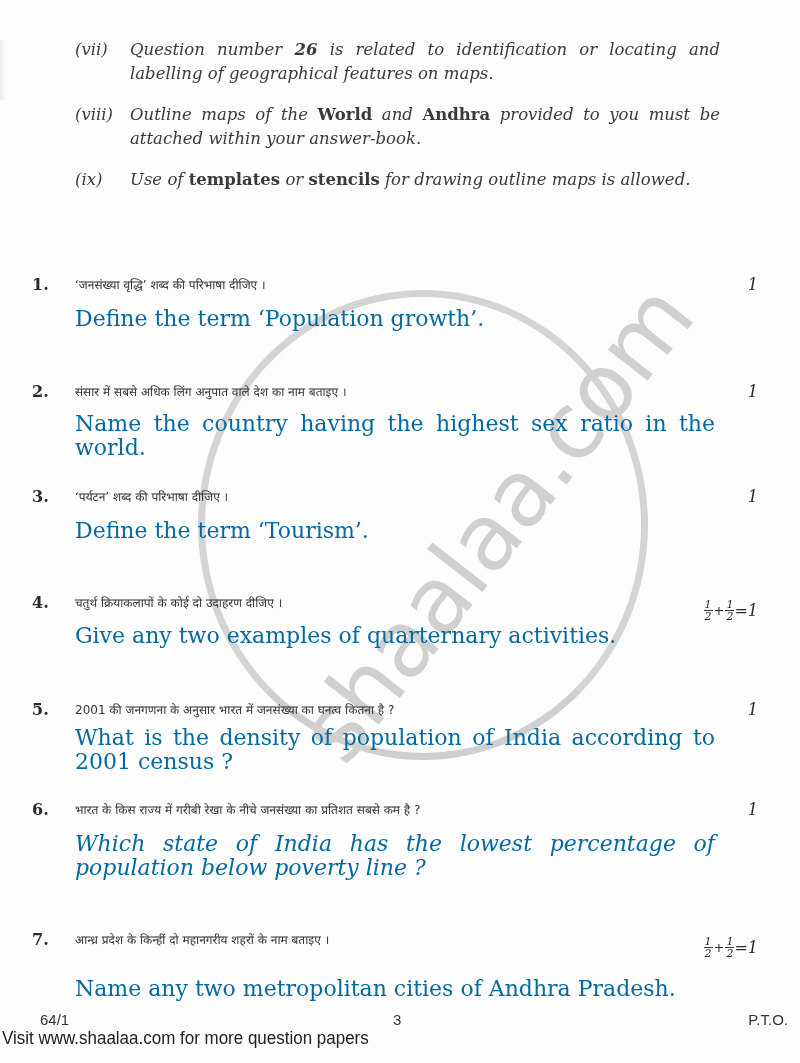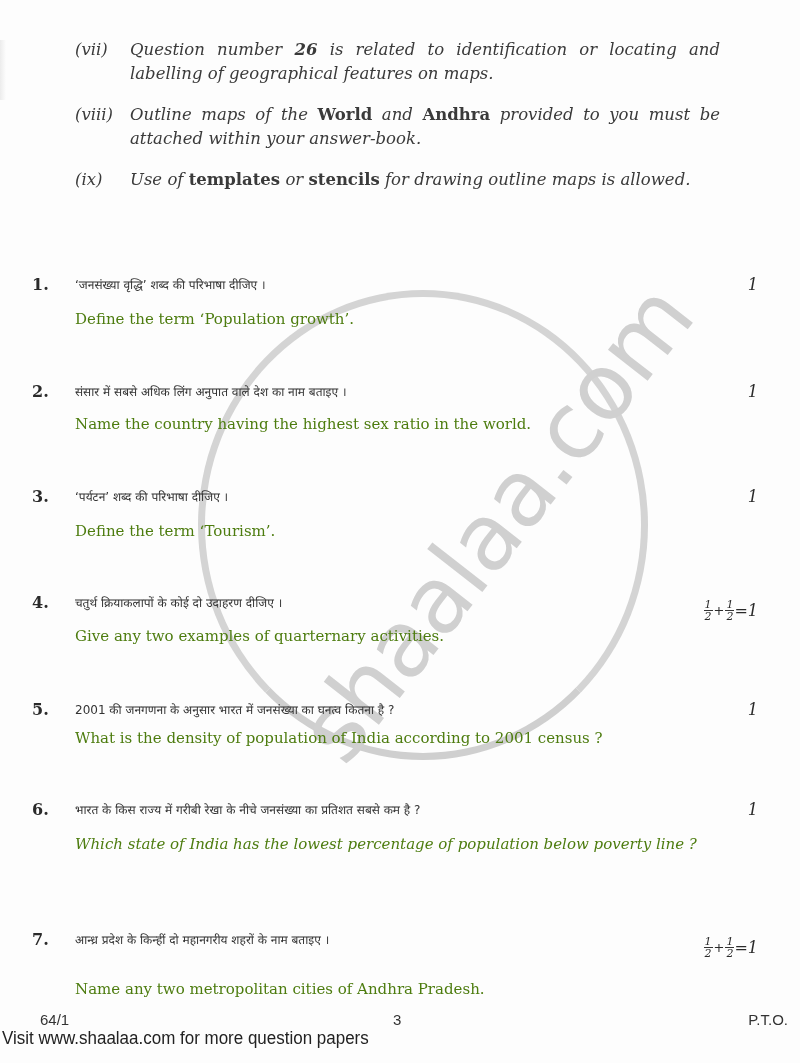--- a/index.html
+++ b/index.html
@@ -92,23 +92,23 @@
       top: 0;
       font-family: "DejaVu Sans", "Liberation Sans", sans-serif;
       font-size: 12px;
       line-height: 24px;
       color: #333;
     }
     .question .english {
       position: absolute;
       left: 43px;
       width: 640px;
-      font-size: 15px;
-      line-height: 24px;
-      color: #4d7c0f;
+      font-size: 22px;
+      line-height: 24px;
+      color: #0369a1;
       text-align: justify;
       text-align-last: left;
     }
     .question .marks {
       position: absolute;
       right: 4px;
       top: 0;
       font-style: italic;
       font-size: 16px;
       line-height: 24px;

